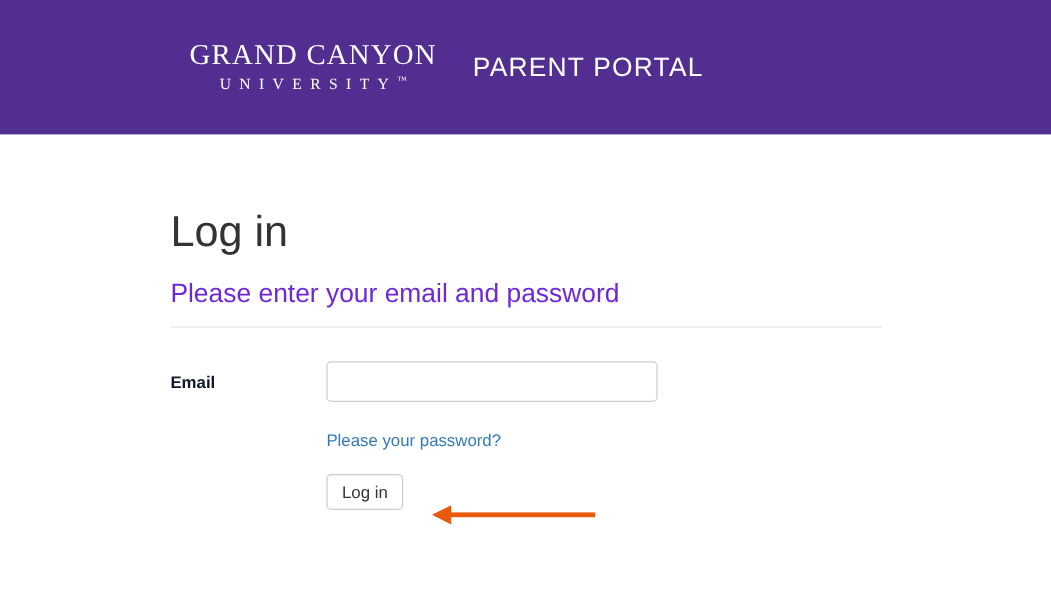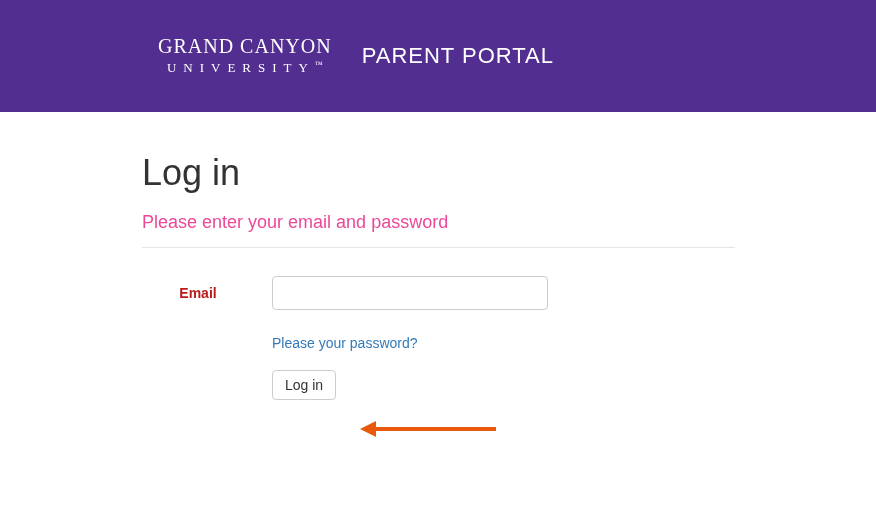--- a/index.html
+++ b/index.html
@@ -23,21 +23,21 @@
       padding-left: 158px;
     }
     .logo-block {
       display: flex;
       flex-direction: column;
       align-items: center;
       color: #ffffff;
     }
     .logo-line1 {
       font-family: Georgia, "Times New Roman", serif;
-      font-size: 20px;
+      font-size: 24px;
       letter-spacing: 1px;
       font-weight: 400;
     }
     .logo-line2 {
       font-family: Georgia, "Times New Roman", serif;
       font-size: 13px;
       letter-spacing: 7px;
       margin-top: 2px;
       text-transform: uppercase;
     }
@@ -49,45 +49,46 @@
     .portal-label {
       color: #ffffff;
       font-size: 22px;
       font-weight: 400;
       letter-spacing: 1px;
       margin-left: 30px;
     }
     .content {
       padding: 40px 0 0 142px;
       width: 735px;
+      margin-top: 20px;
     }
     h1.page-title {
       font-size: 36px;
       font-weight: 500;
       color: #333333;
       margin-bottom: 18px;
     }
     .instruction {
-      font-size: 18px;
-      color: #ec4899;
+      font-size: 22px;
+      color: #6d28d9;
       padding-bottom: 14px;
       border-bottom: 1px solid #e5e5e5;
       margin-bottom: 28px;
     }
     .form-row {
       display: flex;
       align-items: center;
       margin-bottom: 16px;
     }
     .form-label {
       width: 130px;
-      text-align: center;
+      text-align: left;
       font-size: 14px;
       font-weight: 700;
-      color: #b91c1c;
+      color: #0f172a;
       padding-right: 18px;
     }
     .form-input {
       width: 276px;
       height: 34px;
       border: 1px solid #cccccc;
       border-radius: 4px;
       padding: 6px 10px;
       font-size: 14px;
       color: #555555;

